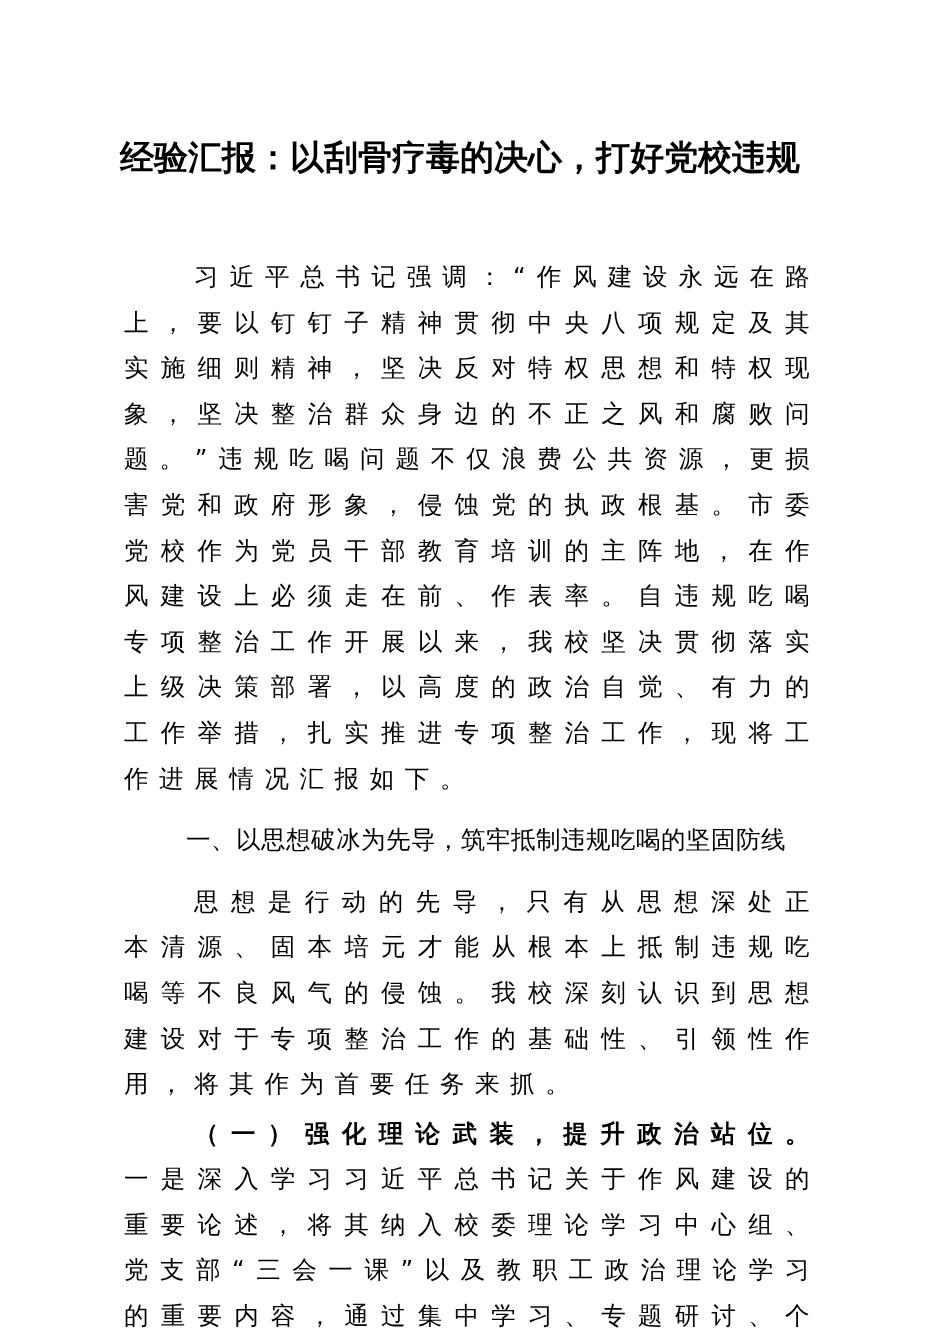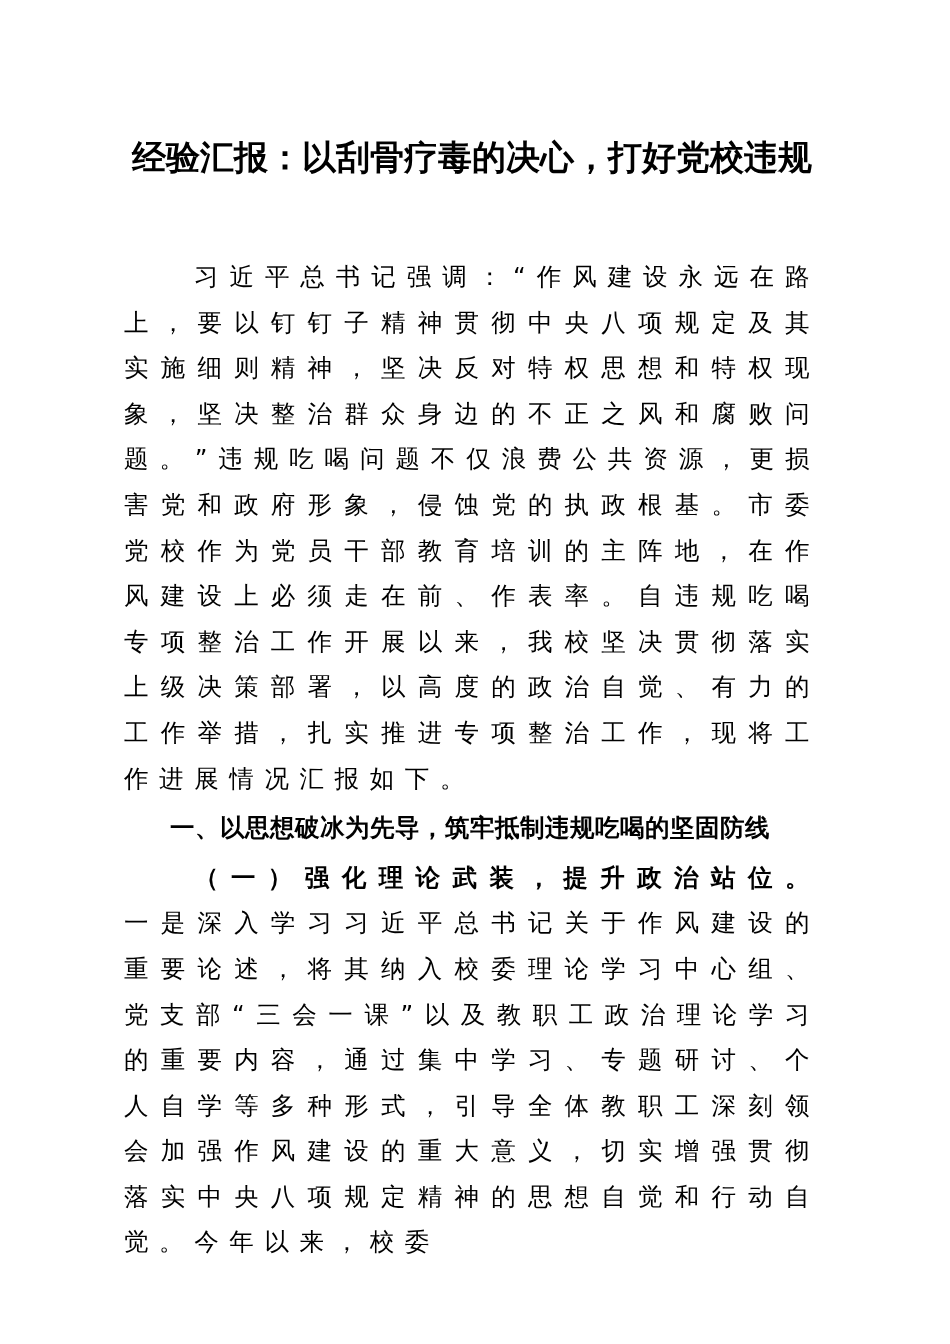--- a/index.html
+++ b/index.html
@@ -18,21 +18,20 @@
       position: absolute;
       left: 120px;
       top: 0;
       width: 704px;
     }
     .title {
       position: absolute;
       top: 133px;
       left: 0;
       width: 704px;
-      text-align: center;
       font-family: "DejaVu Serif", "Liberation Serif", serif;
       font-weight: bold;
       font-size: 34px;
       line-height: 48px;
       letter-spacing: 0px;
     }
     .body-text {
       position: absolute;
       top: 250px;
       left: 0;
@@ -43,36 +42,37 @@
       letter-spacing: 10.6px;
     }
     .para {
       margin: 4px;
       text-indent: 70px;
       text-align: justify;
       text-align-last: left;
       word-break: break-all;
     }
     .heading {
-      margin: 0;
+      margin: 16px;
       text-indent: 50px;
-      font-weight: bold;
+      font-weight: normal;
       letter-spacing: 0.5px;
       white-space: nowrap;
     }
     .sub-heading {
       font-weight: bold;
     }
   </style>
 </head>
 <body>
 
 <div class="page">
   <div class="title">
     <div>经验汇报：以刮骨疗毒的决心，打好党校违规</div>
   </div>
 
   <div class="body-text">
     <p class="para">习近平总书记强调：“作风建设永远在路上，要以钉钉子精神贯彻中央八项规定及其实施细则精神，坚决反对特权思想和特权现象，坚决整治群众身边的不正之风和腐败问题。”违规吃喝问题不仅浪费公共资源，更损害党和政府形象，侵蚀党的执政根基。市委党校作为党员干部教育培训的主阵地，在作风建设上必须走在前、作表率。自违规吃喝专项整治工作开展以来，我校坚决贯彻落实上级决策部署，以高度的政治自觉、有力的工作举措，扎实推进专项整治工作，现将工作进展情况汇报如下。</p>
     <p class="heading">一、以思想破冰为先导，筑牢抵制违规吃喝的坚固防线</p>
+    <p class="para">思想是行动的先导，只有从思想深处正本清源、固本培元才能从根本上抵制违规吃喝等不良风气的侵蚀。我校深刻认识到思想建设对于专项整治工作的基础性、引领性作用，将其作为首要任务来抓。</p>
     <p class="para"><span class="sub-heading">（一）强化理论武装，提升政治站位。</span><span>一是深入学习习近平总书记关于作风建设的重要论述，将其纳入校委理论学习中心组、党支部“三会一课”以及教职工政治理论学习的重要内容，通过集中学习、专题研讨、个人自学等多种形式，引导全体教职工深刻领会加强作风建设的重大意义，切实增强贯彻落实中央八项规定精神的思想自觉和行动自觉。今年以来，校委</span></p>
   </div>
 </div>
 
 </body></html>

